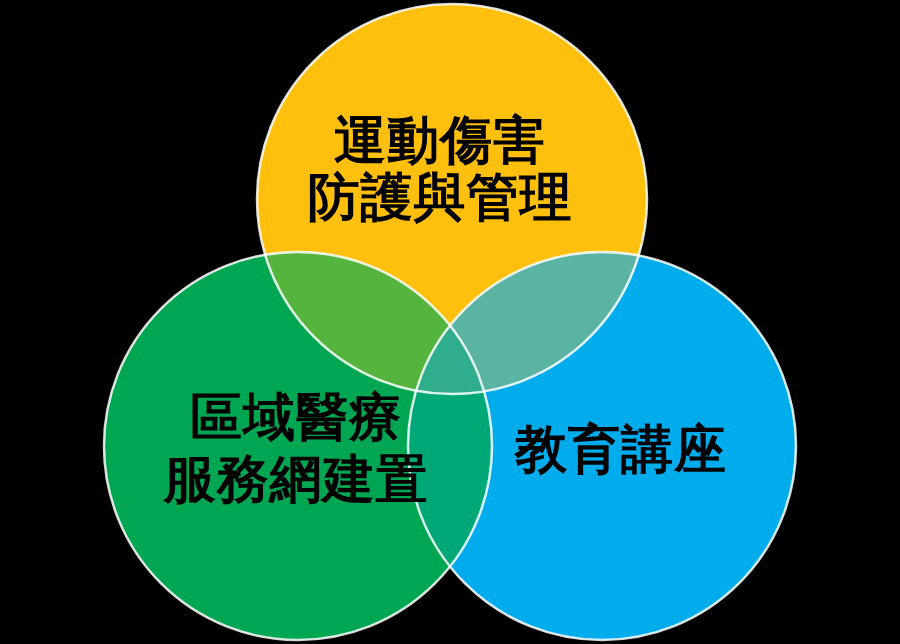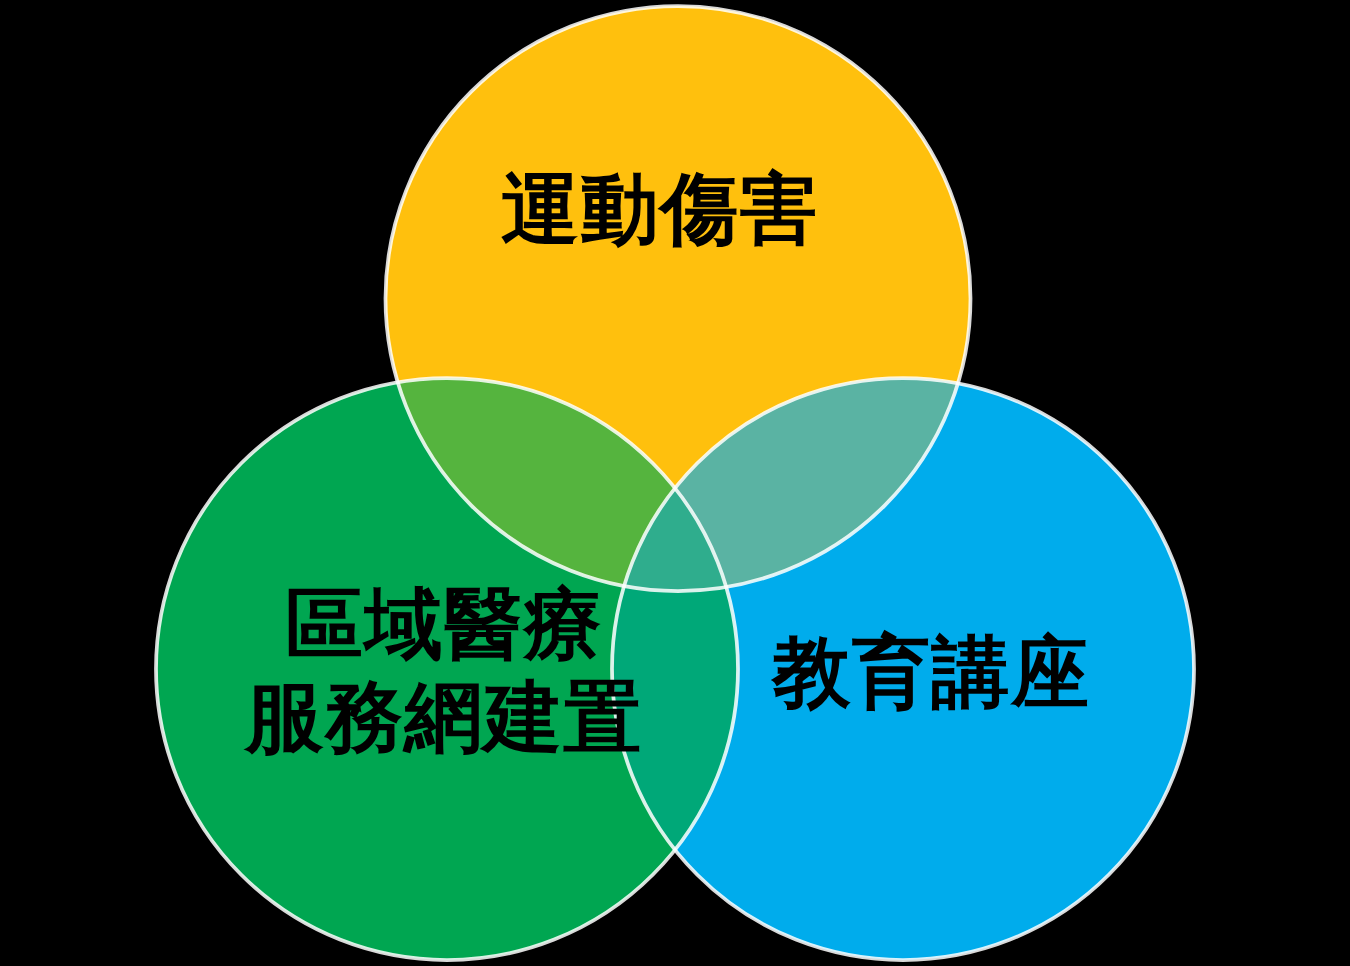--- a/index.html
+++ b/index.html
@@ -73,20 +73,21 @@
       </g>
     </g>
 
     <circle class="outline-circle" cx="452" cy="199" r="195" stroke="#FFFFFF"></circle>
     <circle class="outline-circle" cx="298" cy="446" r="194" stroke="#FFFFFF"></circle>
     <circle class="outline-circle" cx="602" cy="446" r="194" stroke="#FFFFFF"></circle>
   </svg>
 
   <div class="label label-top">
     <div>運動傷害</div>
+    <div>防護與管理</div>
   </div>
 
   <div class="label label-left">
     <div>區域醫療</div>
     <div>服務網建置</div>
   </div>
 
   <div class="label label-right">
     <div>教育講座</div>
   </div>

